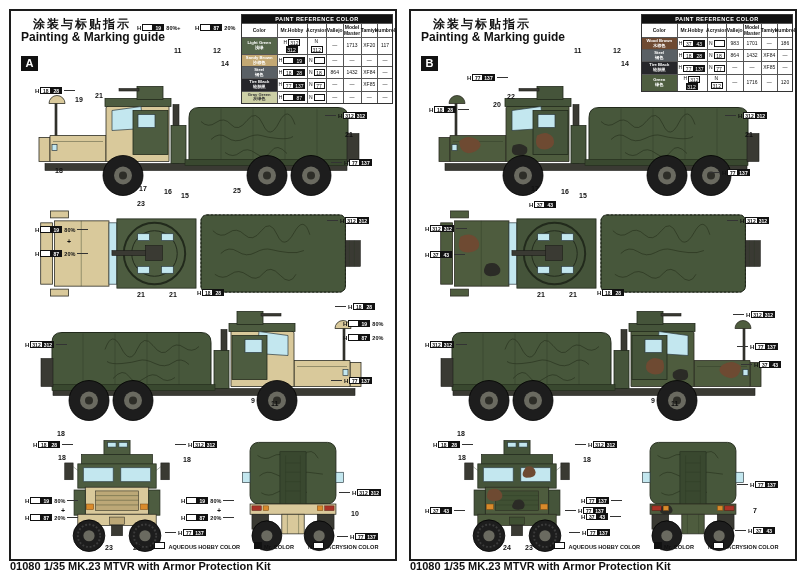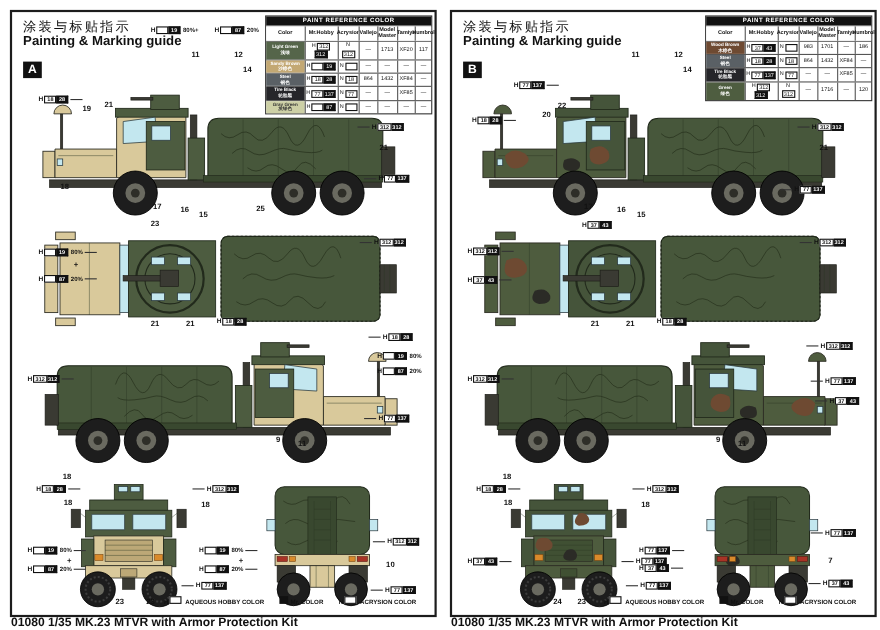--- a/index.html
+++ b/index.html
@@ -1,20 +1,20 @@
 <!DOCTYPE html>
 <html><head>
 <meta charset="utf-8">
 <style>
   html,body{margin:0;padding:0;background:#fff;}
   body{width:800px;height:573px;position:relative;font-family:"Liberation Sans",sans-serif;color:#111;overflow:hidden;}
   .panel{position:absolute;top:9px;width:384px;height:548px;border:2px solid #1c1c1c;background:#fff;}
   #panelA{left:9px;} #panelB{left:409px;}
   .canvas{position:relative;width:380px;height:544px;}
-  .hd-cn{position:absolute;left:10px;top:5px;font-size:12px;font-weight:normal;letter-spacing:2px;}
+  .hd-cn{position:absolute;left:22px;top:5px;font-size:12px;font-weight:bold;letter-spacing:2px;}
   .hd-en{position:absolute;left:10px;top:19px;font-size:12px;font-weight:bold;}
   .badge{position:absolute;left:10px;top:45px;width:17px;height:15px;background:#111;color:#fff;
          font-size:11px;font-weight:bold;text-align:center;line-height:15px;}
   
   .ptable{position:absolute;left:230px;top:3px;width:150px;border:1px solid #333;font-size:5px;}
   .ptitle{background:#111;color:#fff;font-weight:bold;font-size:5.5px;text-align:center;padding:1px 0;letter-spacing:.5px;}
   .phead,.trow{display:flex;border-top:1px solid #555;}
   .phead .tc{font-weight:bold;background:#fff;}
   .tc{border-left:1px solid #555;box-sizing:border-box;padding:1px;text-align:center;
       display:flex;align-items:center;justify-content:center;flex-wrap:wrap;line-height:1.1;min-height:8px;}

